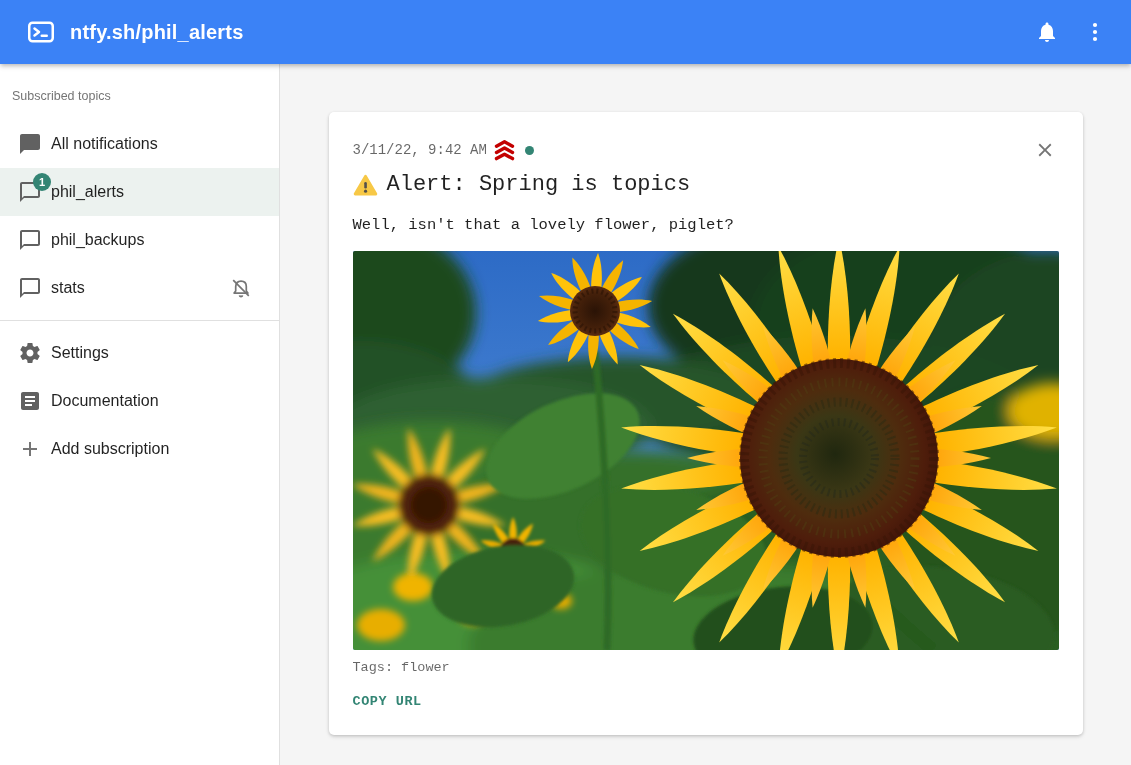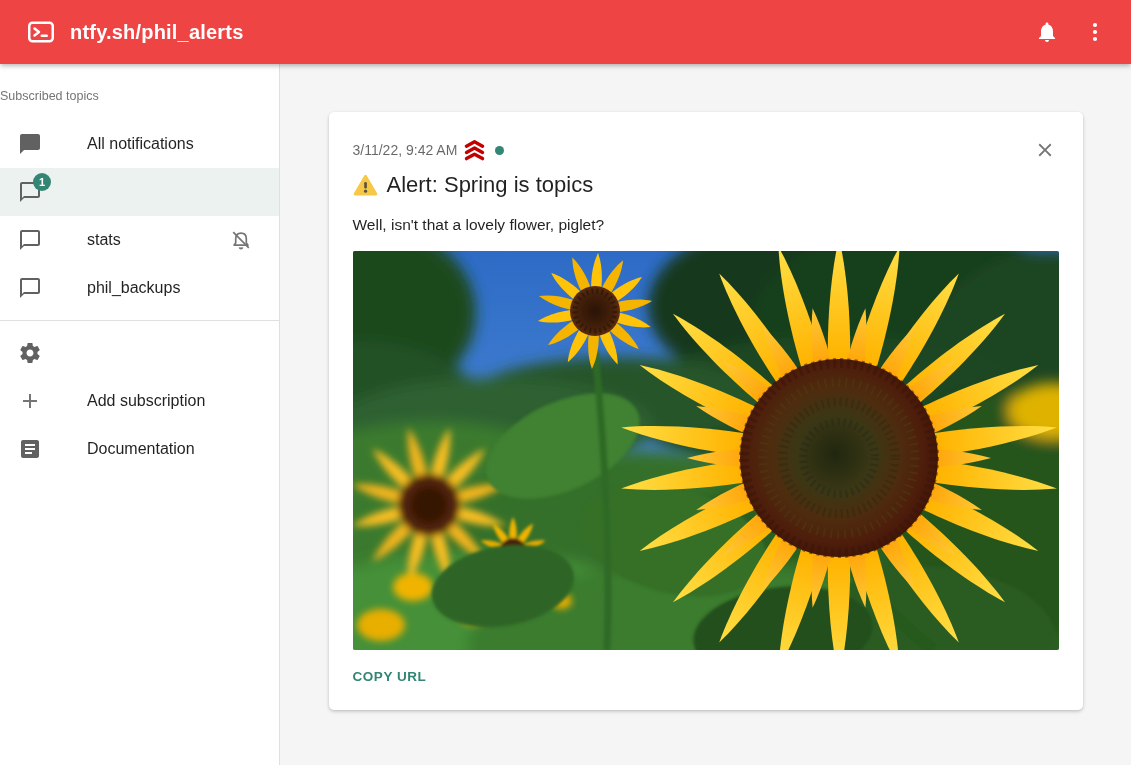--- a/index.html
+++ b/index.html
@@ -1,48 +1,48 @@
 <!DOCTYPE html>
 <html><head>
 <meta charset="utf-8">
 <style>
   * { margin:0; padding:0; box-sizing:border-box; }
   html,body { width:1131px; height:765px; overflow:hidden;
     font-family:"Liberation Sans", sans-serif; background:#f5f5f5; }
 
   
   .appbar { position:absolute; top:0; left:0; width:1131px; height:64px;
-    background:#ef4444; display:flex; align-items:center; padding:0 12px 0 26px;
+    background:#3b82f6; display:flex; align-items:center; padding:0 12px 0 26px;
     box-shadow:0 2px 4px -1px rgba(0,0,0,.2), 0 3px 5px rgba(0,0,0,.12); z-index:10; }
   .appbar .logo { width:30px; height:30px; flex:0 0 auto; }
   .appbar-title { color:#fff; font-size:20px; font-weight:700; letter-spacing:.2px; margin-left:14px; }
   .appbar-spacer { flex:1; }
   .iconbtn { width:48px; height:48px; border:none; background:transparent; display:flex;
     align-items:center; justify-content:center; cursor:pointer; border-radius:50%; }
 
   
   .sidebar { position:absolute; top:64px; left:0; width:280px; bottom:0; background:#fff;
     border-right:1px solid #e0e0e0; }
-  .section-label { padding:25px 18px 17px 0; font-size:12.5px; color:#757575; }
+  .section-label { padding:25px 18px 17px 12px; font-size:12.5px; color:#757575; }
   .nav-item { height:48px; display:flex; align-items:center; padding:0 16px 0 18px;
-    cursor:pointer; font-size:16px; color:rgba(0,0,0,.87);gap:36px; }
+    cursor:pointer; font-size:16px; color:rgba(0,0,0,.87); }
   .nav-item.selected { background:#ecf2ef; }
   .nav-item .nav-icon { width:24px; height:24px; margin-right:9px; position:relative; flex:0 0 auto; }
   .nav-item .nav-label { flex:1; white-space:nowrap; }
   .badge { position:absolute; top:-7px; right:-9px; min-width:18px; height:18px; border-radius:9px;
     background:#338574; color:#fff; font-size:11px; font-weight:700; display:flex;
     align-items:center; justify-content:center; padding:0 4px; }
   .trail-icon { width:24px; height:24px; margin-right:10px; flex:0 0 auto; }
   .divider { border-top:1px solid #e0e0e0; margin:8px 0; }
 
   
   .main { position:absolute; top:64px; left:280px; right:0; bottom:0; background:#f5f5f5; overflow:hidden; }
   .card { width:754px; margin:48px auto 0; background:#fff; border-radius:5px;
     box-shadow:0 1px 3px rgba(0,0,0,.14), 0 2px 4px rgba(0,0,0,.10);
-    padding:24px 24px 16px 24px; }
+    padding:24px 24px 16px 24px;font-family:Liberation Mono, monospace; }
   .card-toprow { display:flex; align-items:center; }
   .meta { display:flex; align-items:center; }
   .timestamp { font-size:14px; color:rgba(0,0,0,.6); }
   .prio-icon { width:23px; height:21px; margin-left:6px; }
   .unread-dot { width:9px; height:9px; border-radius:50%; background:#338574; margin-left:9px; }
   .close-btn { margin-left:auto; width:28px; height:28px; border:none; background:transparent;
     cursor:pointer; display:flex; align-items:center; justify-content:center; }
   .card-title { margin-top:7px; font-size:22px; line-height:28px; color:rgba(0,0,0,.87);
     display:flex; align-items:center; }
   .card-title .emoji { width:25px; height:25px; margin-right:9px; flex:0 0 auto; }
@@ -95,73 +95,75 @@
     <span class="nav-label">All notifications</span>
   </div>
 
   <div class="nav-item selected">
     <span class="nav-icon">
       <svg viewBox="0 0 24 24" width="24" height="24" fill="#616161">
         <path d="M20 2H4c-1.1 0-2 .9-2 2v18l4-4h14c1.1 0 2-.9 2-2V4c0-1.1-.9-2-2-2zm0 14H6l-2 2V4h16v12z"></path>
       </svg>
       <span class="badge">1</span>
     </span>
+    <span class="nav-label">phil_alerts</span>
+  </div>
+
+  <div class="nav-item">
+    <span class="nav-icon">
+      <svg viewBox="0 0 24 24" width="24" height="24" fill="#616161">
+        <path d="M20 2H4c-1.1 0-2 .9-2 2v18l4-4h14c1.1 0 2-.9 2-2V4c0-1.1-.9-2-2-2zm0 14H6l-2 2V4h16v12z"></path>
+      </svg>
+    </span>
+    <span class="nav-label">phil_backups</span>
   </div>
 
   <div class="nav-item">
     <span class="nav-icon">
       <svg viewBox="0 0 24 24" width="24" height="24" fill="#616161">
         <path d="M20 2H4c-1.1 0-2 .9-2 2v18l4-4h14c1.1 0 2-.9 2-2V4c0-1.1-.9-2-2-2zm0 14H6l-2 2V4h16v12z"></path>
       </svg>
     </span>
     <span class="nav-label">stats</span>
     <span class="trail-icon">
       <svg viewBox="0 0 24 24" width="24" height="24" fill="none" stroke="#757575" stroke-width="1.7">
         <path d="M6.7 10.6C6.9 7.4 8.6 5.2 12 5.2c3.4 0 5.3 2.2 5.3 5.4V15l1.6 2.1H5.1L6.7 15Z" stroke-linejoin="round"></path>
         <path d="M10.4 19.4a1.7 1.7 0 0 0 3.2 0"></path>
         <line x1="4.2" y1="4.2" x2="19.8" y2="19.8"></line>
       </svg>
     </span>
   </div>
 
-  <div class="nav-item">
-    <span class="nav-icon">
-      <svg viewBox="0 0 24 24" width="24" height="24" fill="#616161">
-        <path d="M20 2H4c-1.1 0-2 .9-2 2v18l4-4h14c1.1 0 2-.9 2-2V4c0-1.1-.9-2-2-2zm0 14H6l-2 2V4h16v12z"></path>
-      </svg>
-    </span>
-    <span class="nav-label">phil_backups</span>
-  </div>
-
   <div class="divider"></div>
 
   <div class="nav-item">
     <span class="nav-icon">
       <svg viewBox="0 0 24 24" width="24" height="24" fill="#616161">
         <path d="M19.43 12.98c.04-.32.07-.64.07-.98s-.03-.66-.07-.98l2.11-1.65c.19-.15.24-.42.12-.64l-2-3.46c-.12-.22-.39-.3-.61-.22l-2.49 1c-.52-.4-1.08-.73-1.69-.98l-.38-2.65C14.46 2.18 14.25 2 14 2h-4c-.25 0-.46.18-.49.42l-.38 2.65c-.61.25-1.17.59-1.69.98l-2.49-1c-.23-.09-.49 0-.61.22l-2 3.46c-.13.22-.07.49.12.64l2.11 1.65c-.04.32-.07.65-.07.98s.03.66.07.98l-2.11 1.65c-.19.15-.24.42-.12.64l2 3.46c.12.22.39.3.61.22l2.49-1c.52.4 1.08.73 1.69.98l.38 2.65c.03.24.24.42.49.42h4c.25 0 .46-.18.49-.42l.38-2.65c.61-.25 1.17-.59 1.69-.98l2.49 1c.23.09.49 0 .61-.22l2-3.46c.12-.22.07-.49-.12-.64l-2.11-1.65zM12 15.5c-1.93 0-3.5-1.57-3.5-3.5s1.57-3.5 3.5-3.5 3.5 1.57 3.5 3.5-1.57 3.5-3.5 3.5z"></path>
       </svg>
     </span>
+    <span class="nav-label">Settings</span>
+  </div>
+
+  <div class="nav-item">
+    <span class="nav-icon">
+      <svg viewBox="0 0 24 24" width="24" height="24" fill="#616161">
+        <path d="M19 3H5c-1.1 0-2 .9-2 2v14c0 1.1.9 2 2 2h14c1.1 0 2-.9 2-2V5c0-1.1-.9-2-2-2zm-5 14H7v-2h7v2zm3-4H7v-2h10v2zm0-4H7V7h10v2z"></path>
+      </svg>
+    </span>
+    <span class="nav-label">Documentation</span>
   </div>
 
   <div class="nav-item">
     <span class="nav-icon">
       <svg viewBox="0 0 24 24" width="24" height="24" fill="#757575">
         <path d="M19 13h-6v6h-2v-6H5v-2h6V5h2v6h6v2z"></path>
       </svg>
     </span>
     <span class="nav-label">Add subscription</span>
-  </div>
-
-  <div class="nav-item">
-    <span class="nav-icon">
-      <svg viewBox="0 0 24 24" width="24" height="24" fill="#616161">
-        <path d="M19 3H5c-1.1 0-2 .9-2 2v14c0 1.1.9 2 2 2h14c1.1 0 2-.9 2-2V5c0-1.1-.9-2-2-2zm-5 14H7v-2h7v2zm3-4H7v-2h10v2zm0-4H7V7h10v2z"></path>
-      </svg>
-    </span>
-    <span class="nav-label">Documentation</span>
   </div>
 </nav>
 
 <main class="main">
   <article class="card">
 
     <div class="card-toprow">
       <div class="meta">
         <span class="timestamp">3/11/22, 9:42 AM</span>
         <span class="prio-icon">
@@ -376,19 +378,20 @@
           </g>
           <circle r="99" fill="url(#discBig)"></circle>
           <circle r="95" fill="none" stroke="#3a1608" stroke-width="10" stroke-dasharray="3 4" opacity=".55"></circle>
           <circle r="76" fill="none" stroke="#4d3b12" stroke-width="9" stroke-dasharray="2 5" opacity=".5"></circle>
           <circle r="56" fill="none" stroke="#2c2a12" stroke-width="9" stroke-dasharray="2 4" opacity=".5"></circle>
           <circle r="36" fill="none" stroke="#23291a" stroke-width="8" stroke-dasharray="2 4" opacity=".45"></circle>
         </g>
       </svg>
     </div>
 
+    <div class="tags-line">Tags: flower</div>
 
     <div class="card-actions">
       <button class="text-btn">COPY URL</button>
     </div>
 
   </article>
 </main>
 
 </body></html>

